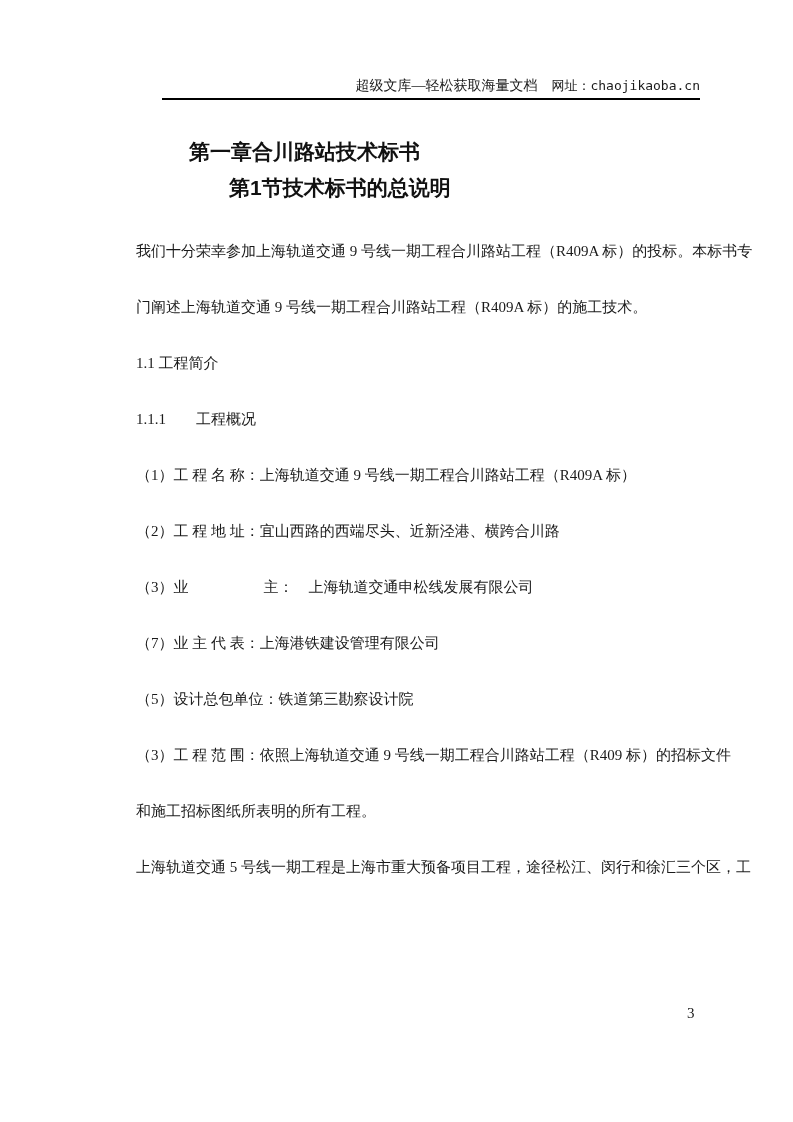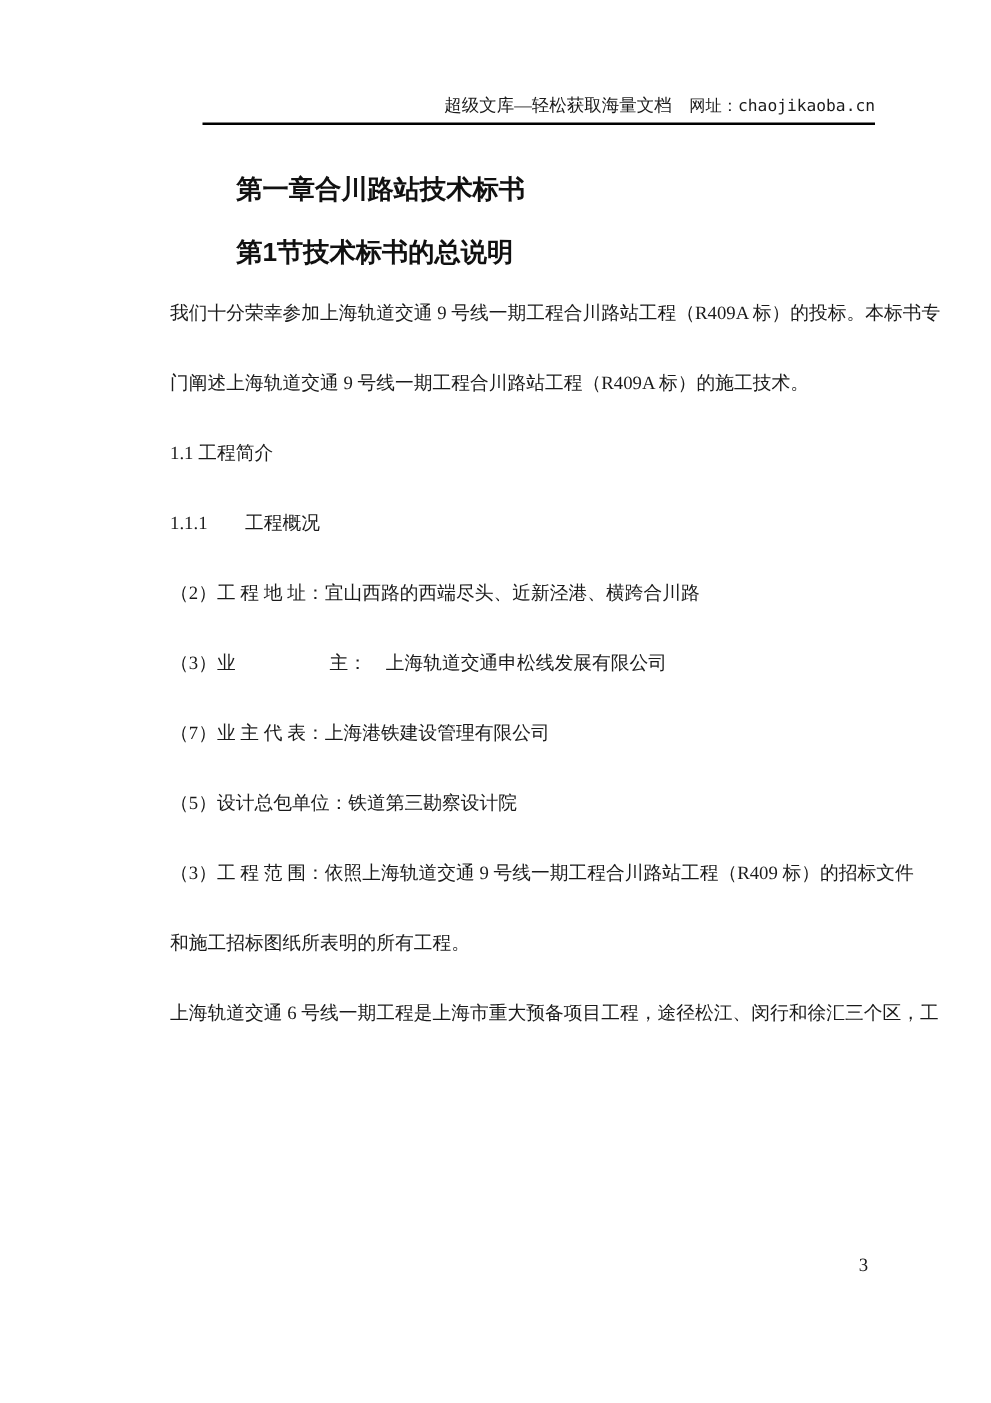--- a/index.html
+++ b/index.html
@@ -39,21 +39,21 @@
     position: absolute;
     left: 189px;
     font-family: Liberation Sans, sans-serif;
     font-weight: bold;
     font-size: 21px;
     line-height: 26px;
     color: #111111;
     white-space: pre;
   }
   .heading.chapter { top: 139px; }
-  .heading.section { top: 190px; }
+  .heading.section { top: 175px; margin-left: 40px; }
   .doc-body {
     position: absolute;
     left: 136px;
     top: 223px;
     width: 572px;
     font-size: 15px;
   }
   .doc-line {
     height: 56px;
     line-height: 56px;
@@ -78,24 +78,25 @@
   </div>
 
   <div class="heading chapter">第一章合川路站技术标书</div>
   <div class="heading section">第1节技术标书的总说明</div>
 
   <div class="doc-body">
     <div class="doc-line">我们十分荣幸参加上海轨道交通 9 号线一期工程合川路站工程（R409A 标）的投标。本标书专</div>
     <div class="doc-line">门阐述上海轨道交通 9 号线一期工程合川路站工程（R409A 标）的施工技术。</div>
     <div class="doc-line">1.1 工程简介</div>
     <div class="doc-line">1.1.1　　工程概况</div>
+    <div class="doc-line">（1）工 程 名 称：上海轨道交通 9 号线一期工程合川路站工程（R409A 标）</div>
     <div class="doc-line">（2）工 程 地 址：宜山西路的西端尽头、近新泾港、横跨合川路</div>
     <div class="doc-line">（3）业　　　　　主：　上海轨道交通申松线发展有限公司</div>
     <div class="doc-line">（7）业 主 代 表：上海港铁建设管理有限公司</div>
     <div class="doc-line">（5）设计总包单位：铁道第三勘察设计院</div>
     <div class="doc-line">（3）工 程 范 围：依照上海轨道交通 9 号线一期工程合川路站工程（R409 标）的招标文件</div>
     <div class="doc-line">和施工招标图纸所表明的所有工程。</div>
-    <div class="doc-line">上海轨道交通 6 号线一期工程是上海市重大预备项目工程，途径松江、闵行和徐汇三个区，工</div>
+    <div class="doc-line">上海轨道交通 5 号线一期工程是上海市重大预备项目工程，途径松江、闵行和徐汇三个区，工</div>
   </div>
 
   <div class="page-number">3</div>
 
 </div>
 
 </body></html>

